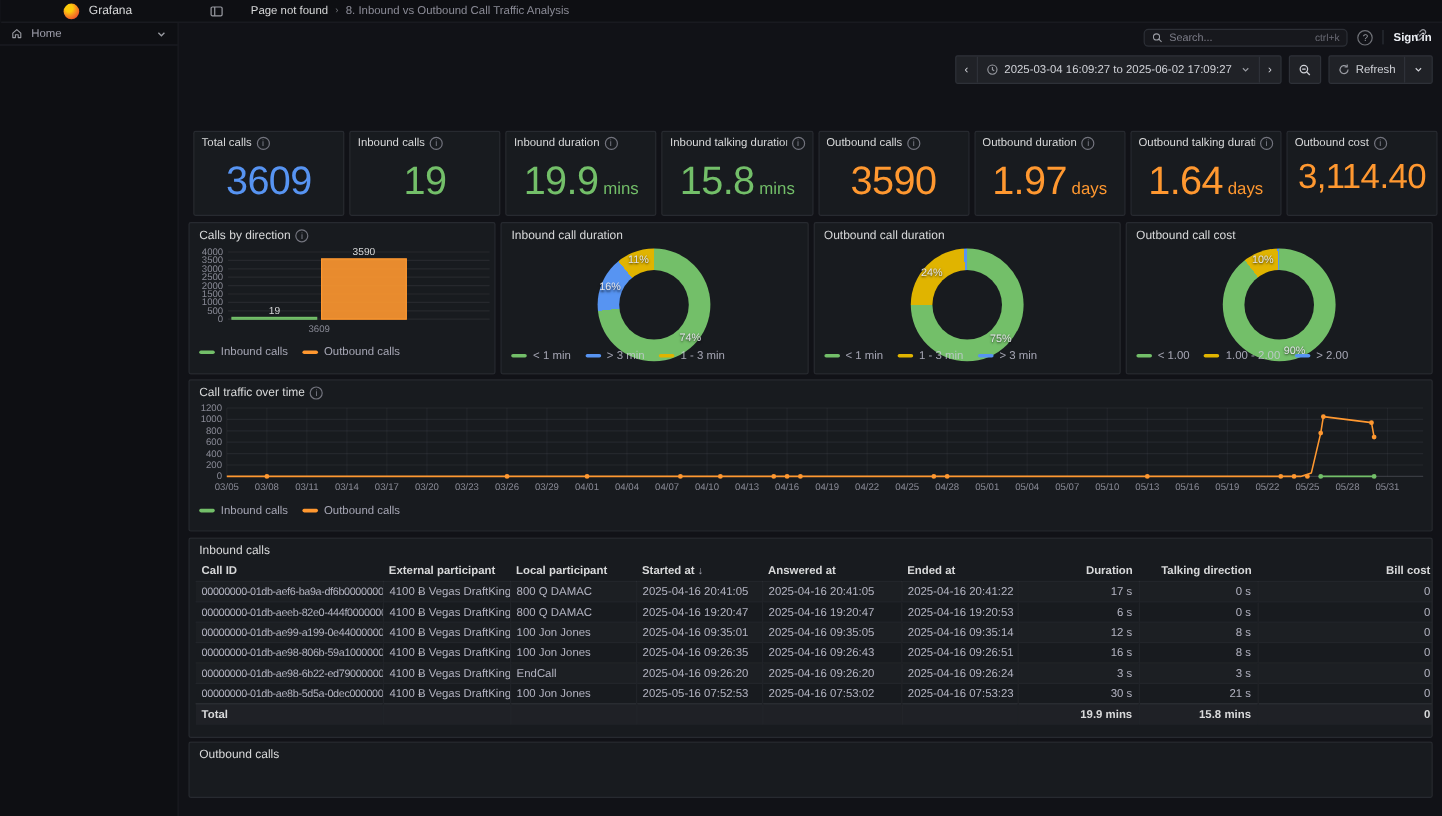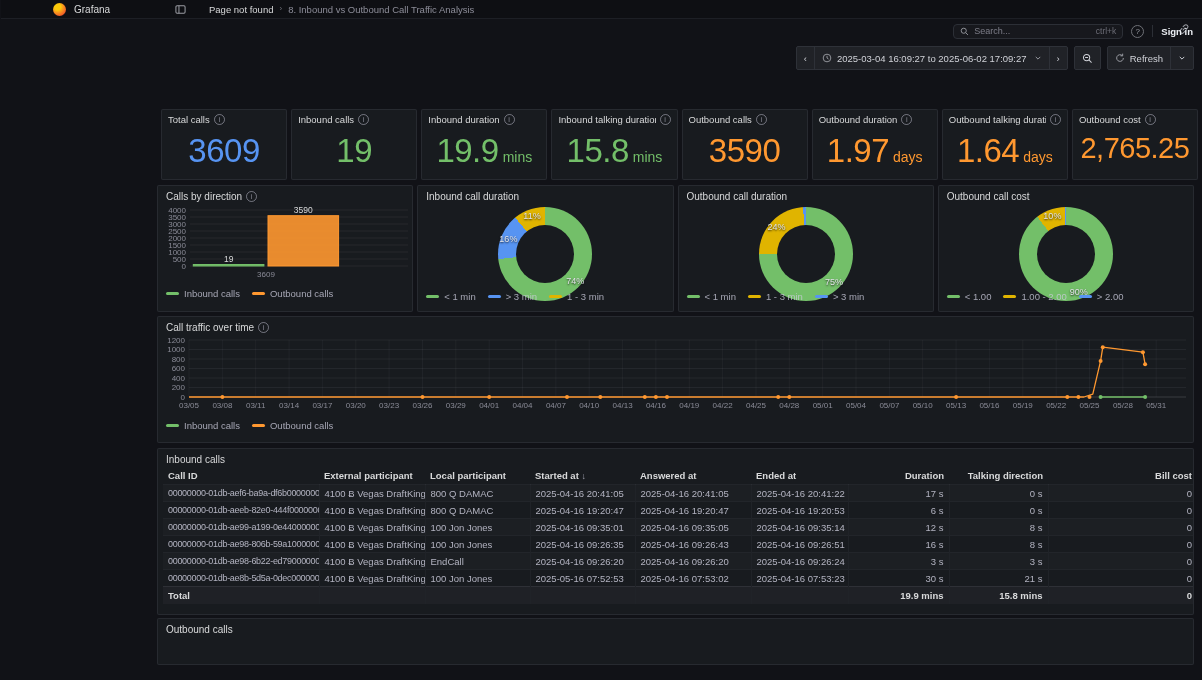--- a/index.html
+++ b/index.html
@@ -114,20 +114,35 @@
         </span>
         <span class="search-ph">Search...</span>
         <span class="kbd-hint">ctrl+k</span>
       </div>
       <span class="icon-btn" style="width:13px;height:13px;border:1px solid #6e7076;border-radius:50%;font-size:8px;">?</span>
       <span class="tb-divider"></span>
       <span class="signin">Sign in</span>
     </div>
   </div>
 
+  <aside class="sidebar">
+    <div class="home-row">
+      <span class="icon-btn">
+        <svg width="10" height="10" viewBox="0 0 12 12">
+            <path d="M2 5.6 L6 2 L10 5.6 V10 H7.4 V7.2 H4.6 V10 H2 Z" fill="none" stroke="currentColor" stroke-width="1.1" stroke-linejoin="round"></path>
+          </svg>
+      </span>
+      <span class="home-label">Home</span>
+      <span class="icon-btn">
+        <svg width="9" height="9" viewBox="0 0 10 10">
+            <path d="M2.2 3.6 L5 6.4 L7.8 3.6" fill="none" stroke="currentColor" stroke-width="1.2"></path>
+          </svg>
+      </span>
+    </div>
+  </aside>
 
   <main class="canvas">
 
     <span class="dash-actions icon-btn">
       <svg width="12" height="12" viewBox="0 0 14 14">
           <path d="M5.8 8.2 L8.2 5.8 M4.6 6.4 L3.1 7.9 a2.4 2.4 0 0 0 3.4 3.4 L8 9.8 M9.4 7.6 L10.9 6.1 a2.4 2.4 0 0 0 -3.4 -3.4 L6 4.2" fill="none" stroke="currentColor" stroke-width="1.2" stroke-linecap="round"></path>
         </svg>
     </span>
 
     <div class="toolbar">
@@ -225,21 +240,21 @@
       <span class="p-title">Outbound talking duration</span>
       <span class="info-icon">i</span>
     </div>
     <div class="stat-val" style="color:#FF9830;font-size:33px">1.64<span class="stat-unit">days</span></div>
   </div>
   <div class="panel stat">
     <div class="p-head">
       <span class="p-title">Outbound cost</span>
       <span class="info-icon">i</span>
     </div>
-    <div class="stat-val" style="color:#FF9830;font-size:29px">2,765.25</div>
+    <div class="stat-val" style="color:#FF9830;font-size:29px">3,114.40</div>
   </div>
       </div>
 
     <div id="charts-row">
       <section class="panel" id="panel-bar">
         <div class="p-head">
           <span class="p-title">Calls by direction</span>
           <span class="info-icon">i</span>
         </div>
         <div class="chart-body" id="bar-mount" style="height:100px;">

